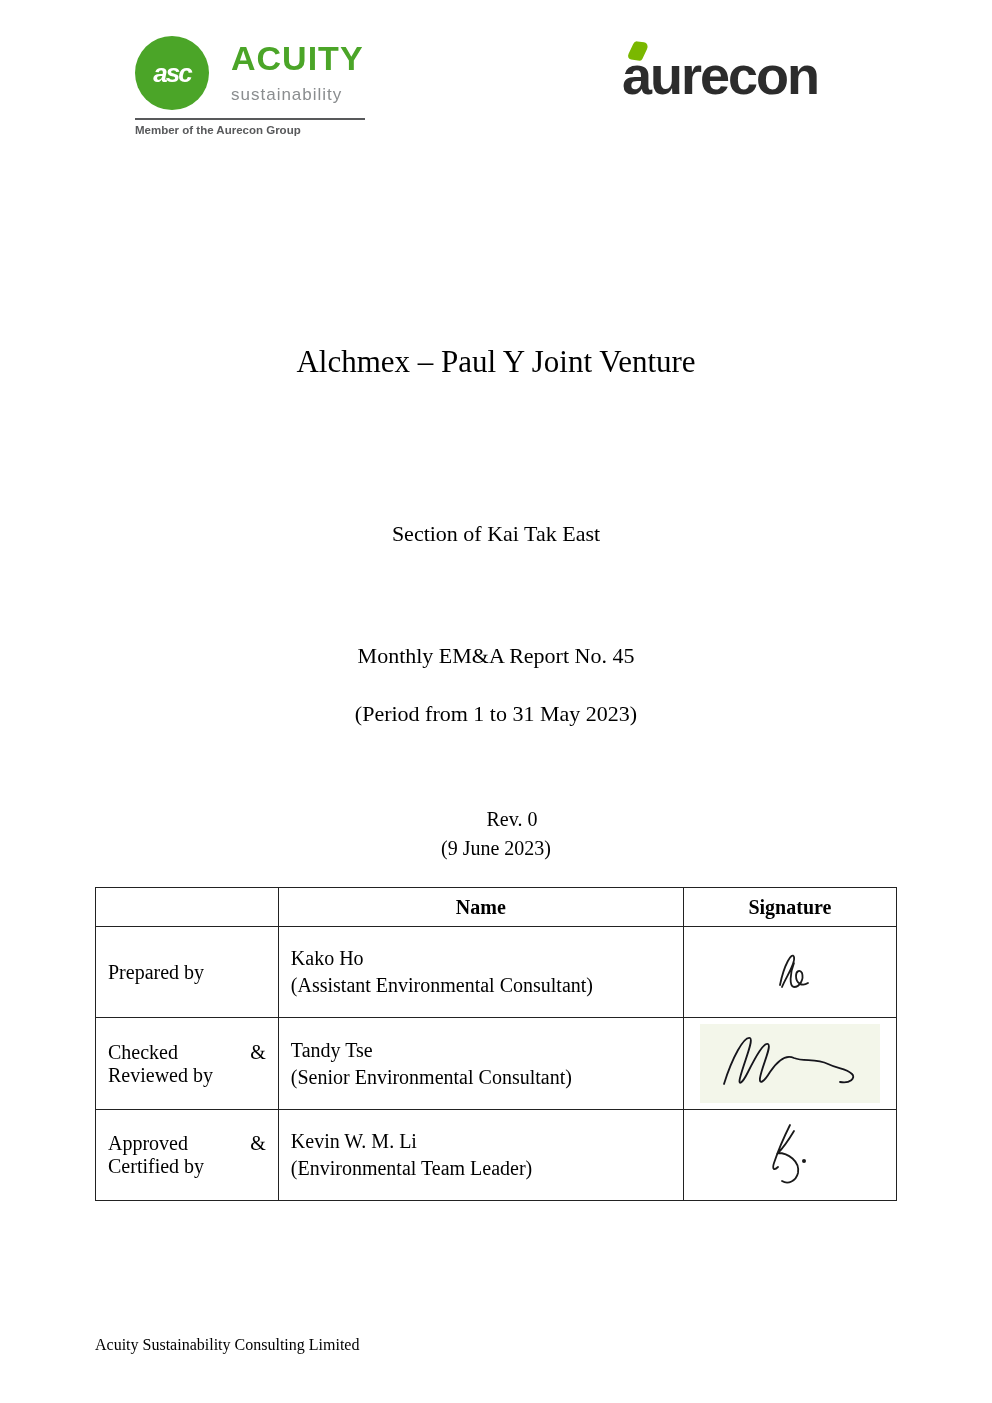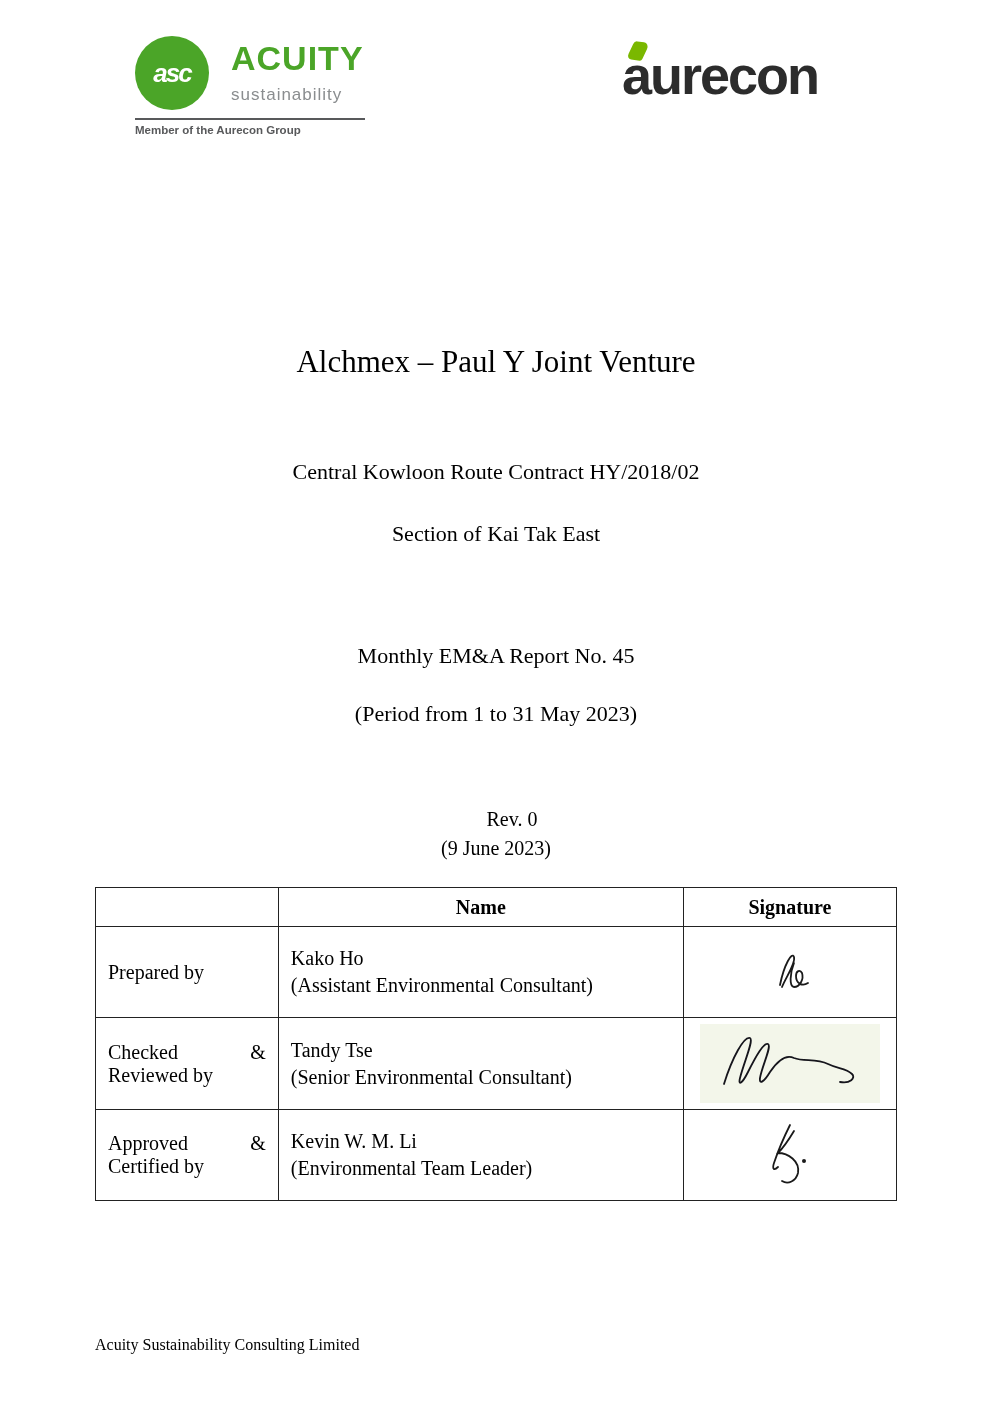--- a/index.html
+++ b/index.html
@@ -95,21 +95,20 @@
     </div>
     <div class="acuity-member">Member of the Aurecon Group</div>
   </div>
 
   <div class="logo-aurecon">
     <span class="aurecon-accent"></span>
     <div class="aurecon-name">aurecon</div>
   </div>
 
   <div class="center-line doc-title">Alchmex – Paul Y Joint Venture</div>
-  <div class="center-line contract-1">Central Kowloon Route Contract HY/2018/02</div>
   <div class="center-line contract-2">Section of Kai Tak East</div>
   <div class="center-line report-1">Monthly EM&amp;A Report No. 45</div>
   <div class="center-line report-2">(Period from 1 to 31 May 2023)</div>
   <div class="center-line rev-line">Rev. 0</div>
   <div class="center-line rev-date">(9 June 2023)</div>
 
   <table class="sig-table">
     <tbody>
         <tr>
       <th class="col-role"></th>

